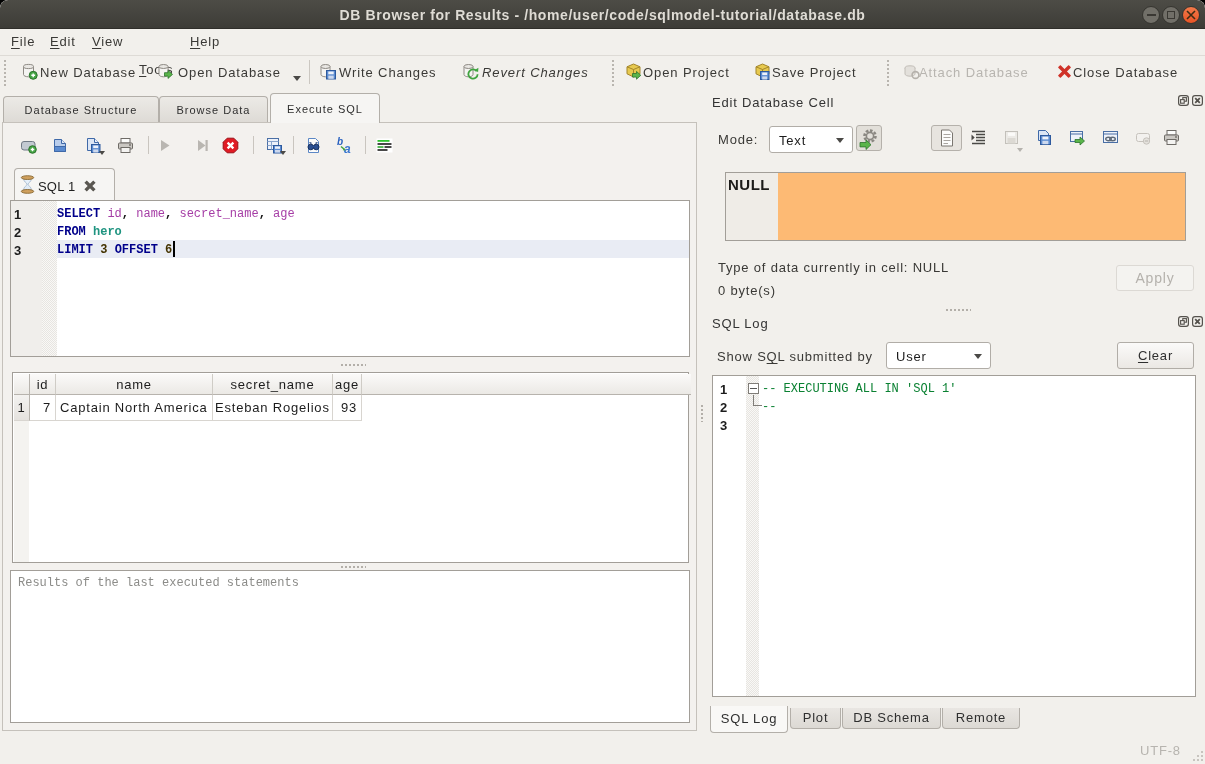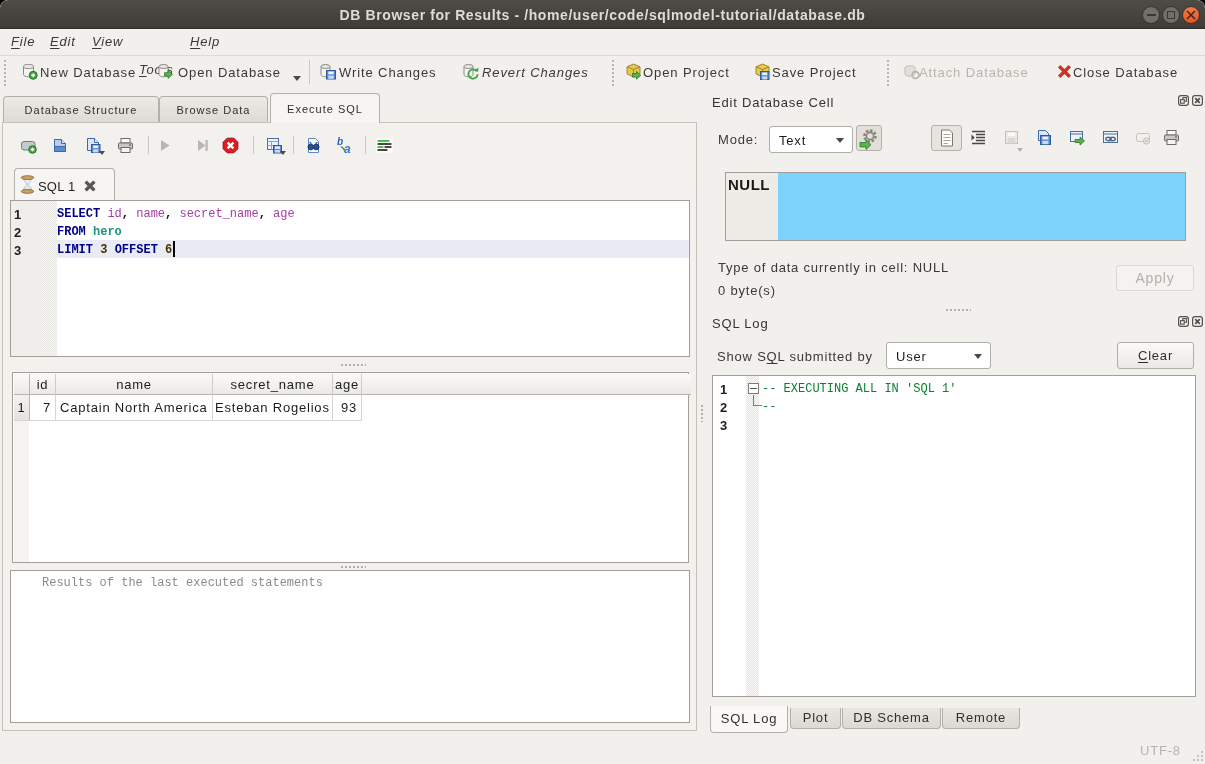--- a/index.html
+++ b/index.html
@@ -7,21 +7,21 @@
 #win{position:relative;width:1205px;height:764px;background:#f2f0ec;overflow:hidden;
   border-radius:8px 8px 0 0;font-family:"Liberation Sans",sans-serif;color:#3a3936;}
 .ab{position:absolute;}
 .txt13{font-size:13px;line-height:1;letter-spacing:0.8px;}
 
 #titlebar{left:0;top:0;width:1205px;height:29px;border-radius:8px 8px 0 0;
   background:linear-gradient(#4d4c46,#3d3c37);border-bottom:1px solid #2f2e2a;}
 #title{width:100%;top:7px;text-align:center;font-size:14px;font-weight:bold;color:#dfdcd5;letter-spacing:0.6px;}
 .wbtn{width:18px;height:18px;border-radius:50%;top:6px;}
 
-.menuitem{top:34px;font-size:13px;color:#3a3936;letter-spacing:0.8px;font-style:italic;}
+.menuitem{top:34px;font-size:13px;color:#3a3936;letter-spacing:0.8px;}
 .menuitem u{text-decoration-thickness:1px;text-underline-offset:2px;}
 
 .tbtxt{top:65px;font-size:13px;color:#3a3936;letter-spacing:0.9px;}
 .tbico{top:63px;width:17px;height:17px;}
 .tsep{top:60px;width:1px;height:24px;background:#cbc7c1;}
 .thandle{top:59px;width:4px;height:27px;
   background-image:radial-gradient(#b9b5af 35%,transparent 40%);background-size:4px 4px;}
 
 .tab{top:96px;height:27px;background:linear-gradient(#eceae6,#dddad5);
   border:1px solid #b3afa9;border-bottom:none;border-radius:4px 4px 0 0;
@@ -138,33 +138,33 @@
     <div class="ab th" style="left:349px;width:329px;border-right:none;"></div>
     <div class="ab td" style="left:1px;width:16px;background:linear-gradient(#f3f2f0,#e5e2de);border-right-color:#b7b3ad;text-align:center;">1</div>
     <div class="ab" style="left:1px;top:48px;width:15px;height:141px;background:#f4f3f0;"></div>
     <div class="ab td" style="left:17px;width:26px;text-align:right;padding-right:4px;">7</div>
     <div class="ab td" style="left:43px;width:157px;padding-left:4px;">Captain North America</div>
     <div class="ab td" style="left:200px;width:120px;padding-left:2px;">Esteban Rogelios</div>
     <div class="ab td" style="left:320px;width:29px;text-align:right;padding-right:4px;">93</div>
   </div>
 
   <div id="resframe" class="ab">
-      <div style="position:absolute;left:7px;top:5px;margin-left:24px;">Results of the last executed statements</div>
+      <div style="position:absolute;left:7px;top:5px;">Results of the last executed statements</div>
     </div>
 
   <div class="ab dockh" style="left:712px;top:95px;">Edit Database Cell</div>
   <div class="ab dockh" style="left:712px;top:316px;">SQL Log</div>
 
   <div class="ab txt13" style="left:718px;top:133px;">Mode:</div>
   <div class="ab combo" style="left:769px;top:126px;width:84px;height:27px;">
       <span style="position:absolute;left:9px;top:6px;">Text</span>
       <span class="arr"></span>
     </div>
 
-  <div class="ab" style="left:725px;top:172px;width:461px;height:69px;border:1px solid #a29e98;background:#7dd3fc;">
+  <div class="ab" style="left:725px;top:172px;width:461px;height:69px;border:1px solid #a29e98;background:#fdba74;">
     <div style="position:absolute;left:0;top:0;width:52px;height:67px;background:#efece7;"></div>
     <div style="position:absolute;left:2px;top:3px;font-size:15px;font-weight:bold;color:#1c1b19;letter-spacing:0.5px;">NULL</div>
   </div>
 
   <div class="ab txt13" style="left:718px;top:261px;">Type of data currently in cell: NULL</div>
   <div class="ab txt13" style="left:718px;top:284px;">0 byte(s)</div>
   <div class="ab btn" style="left:1116px;top:265px;width:78px;height:26px;background:#f4f3f0;border:1px solid #dcd9d4;color:#b4b1ac;line-height:25px;font-size:14px;">Apply</div>
 
   <div class="ab hsplit" style="left:945px;top:308px;width:26px;"></div>
 

